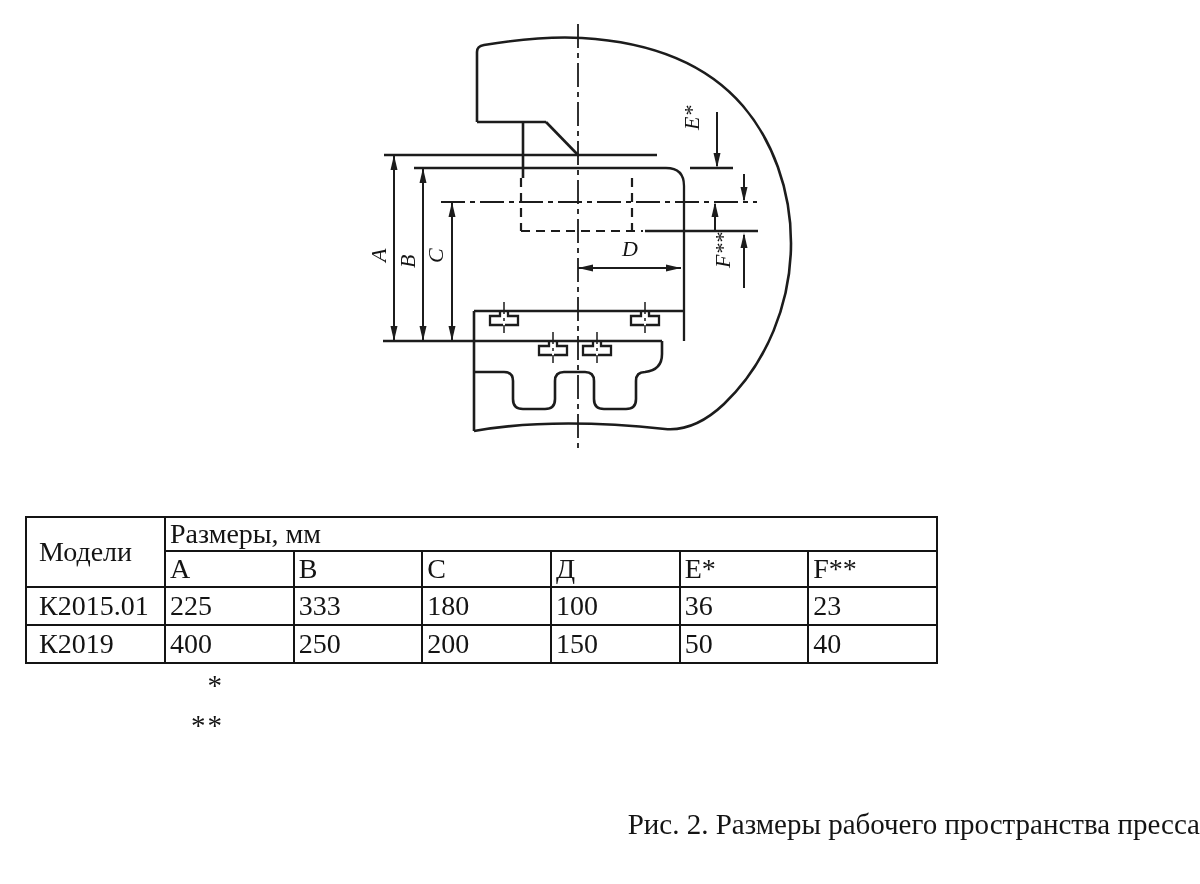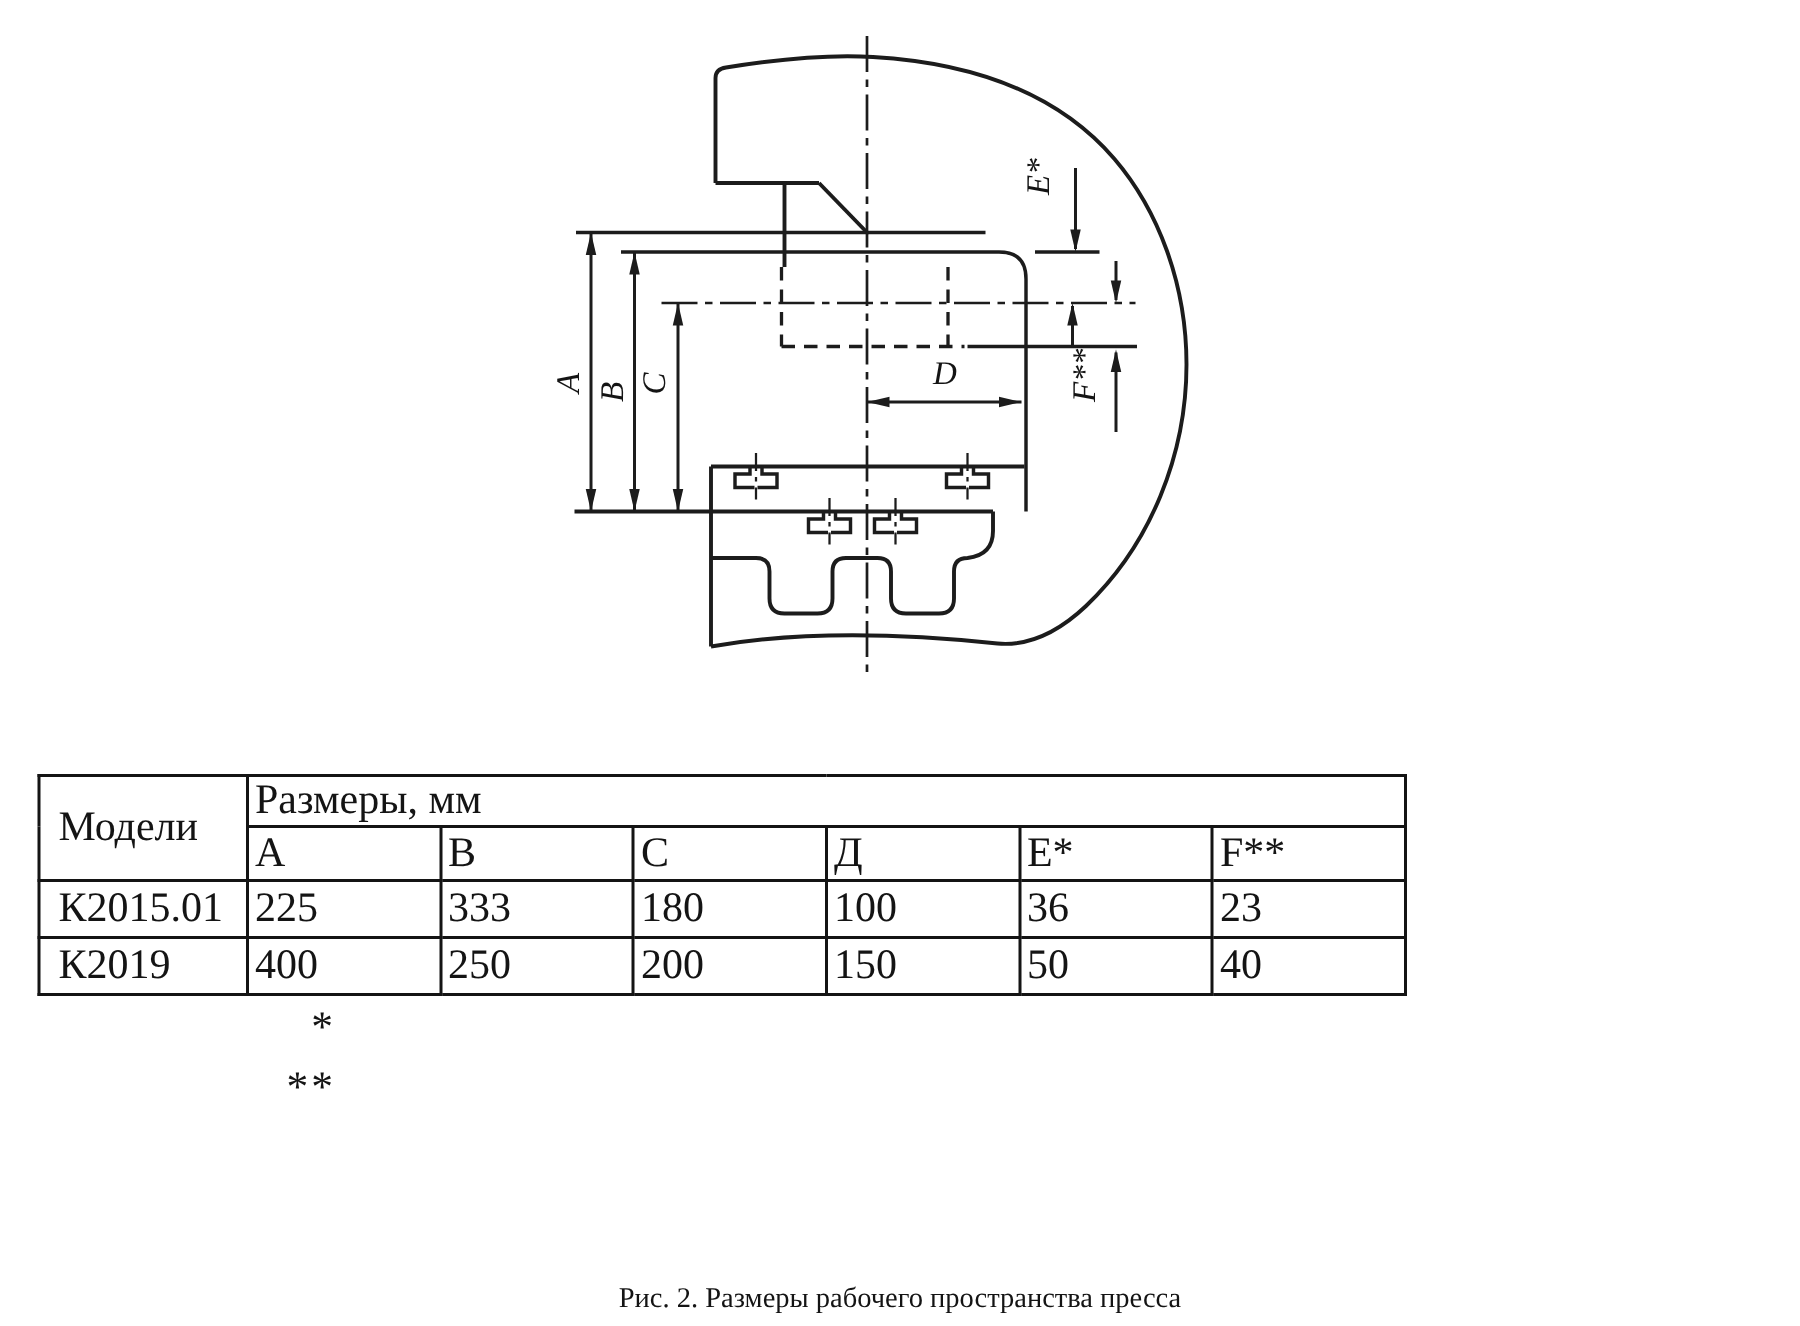--- a/index.html
+++ b/index.html
@@ -39,22 +39,22 @@
     overflow:hidden;
   }
   .spec-table .r-head1{height:33px;}
   .spec-table .r-head2{height:36px;}
   .spec-table .r-data{height:38px;margin-left:32px;}
   .spec-table .cell-model{text-align:left;padding-left:12px;}
   .footnotes{position:absolute;left:178px;top:669px;font-size:29px;}
   .footnote-line{display:flex;margin-bottom:7px;}
   .footnote-marker{width:46px;text-align:right;margin-right:12px;letter-spacing:2px;}
   .caption{
-    position:absolute;left:0;top:855px;width:100%;
-    text-align:center;font-size:19px;
+    position:absolute;left:0;top:808px;width:100%;
+    text-align:right;font-size:29px;
   }
 </style>
 </head>
 <body>
 
 <div class="page">
 
   <svg class="drawing" width="1200" height="472" viewBox="0 0 1200 472">
 
     <g>

